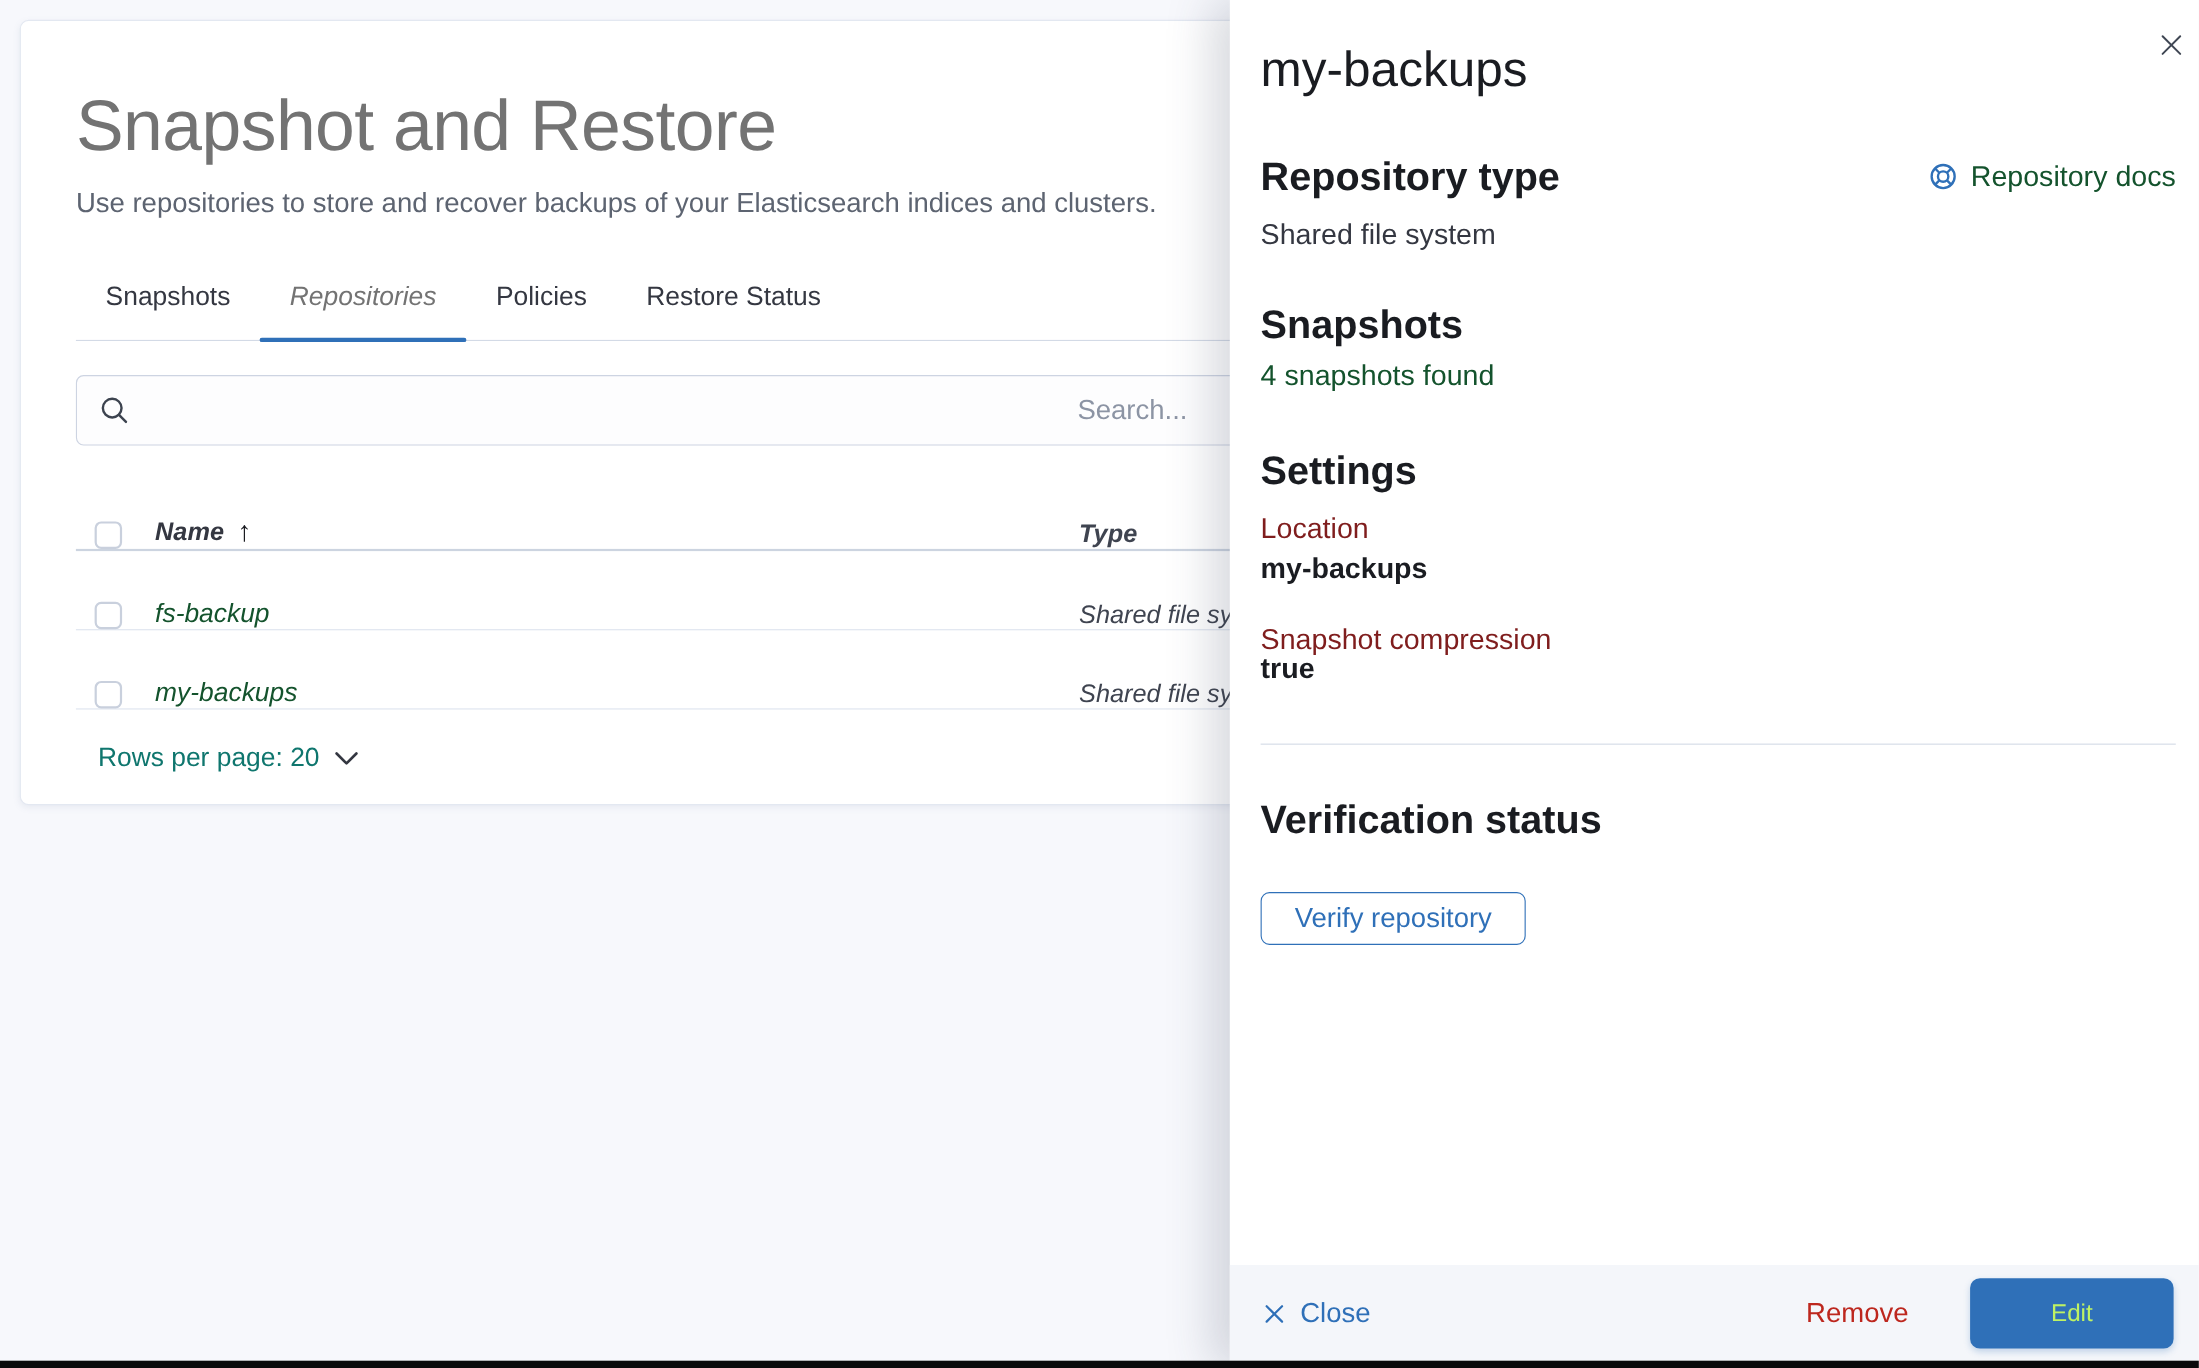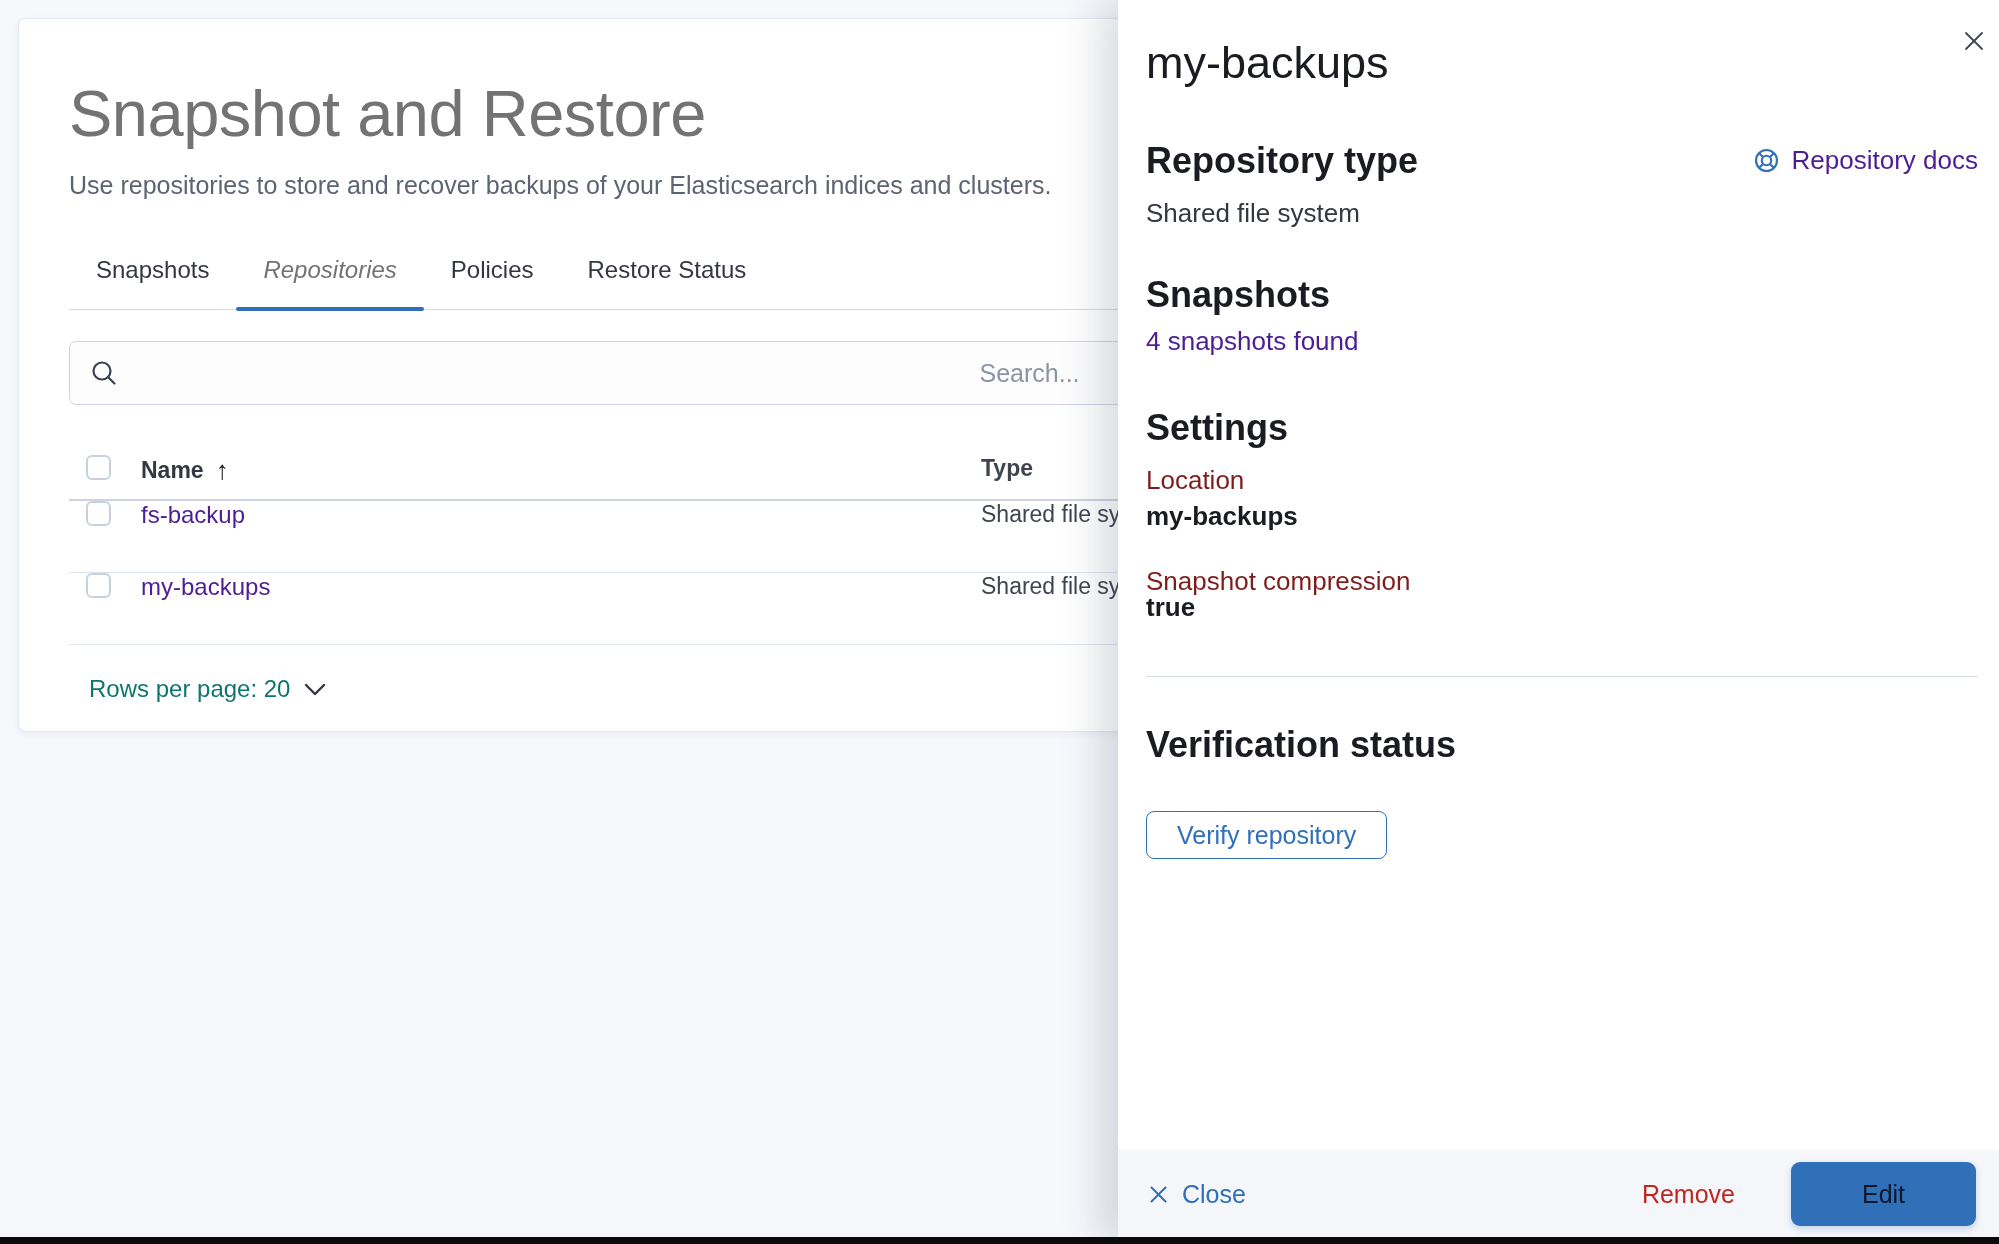--- a/index.html
+++ b/index.html
@@ -41,32 +41,32 @@
     background:#fdfdfe; border:1px solid #cdd4e2; border-radius:7px;
     display:flex; align-items:center; padding:0 20px;
   }
   .search-box svg { flex:0 0 auto; margin-right:18px; }
   .search-input {
     border:none; outline:none; background:transparent; flex:1;
     font-family:inherit; font-size:25px; color:#343741;text-align:center;
   }
   .search-input::placeholder { color:#8c94a4; }
   .table { position:absolute; left:50px; top:436px; right:20px; }
-  .trow { display:flex; align-items:flex-start; }
+  .trow { display:flex; align-items:flex-end;font-style:italic; }
   .thead { height:46px; border-bottom:2px solid #ccd4e0; font-weight:700; font-size:23px; color:#343741; }
   .tbody-row { height:72px; border-bottom:1px solid #dde3ee; font-size:24px; }
   .col-check { width:72px; display:flex; align-items:center; padding-left:17px; }
   .col-name  { width:840px; display:flex; align-items:center; }
   .col-type  { flex:1; overflow:hidden; white-space:nowrap; font-size:23px; color:#3f4450; }
   .checkbox {
     width:25px; height:25px; background:#fff; border:2px solid #c9d0dd;
     border-radius:6px; cursor:pointer;
   }
   .sort-arrow { font-size:26px; font-weight:400; color:#1a1c21; margin-left:12px; }
-  a.link { color:#4c1d95; text-decoration:none; cursor:pointer; }
+  a.link { color:#14532d; text-decoration:none; cursor:pointer; }
   .rows-per-page {
     position:absolute; left:70px; top:656px; display:flex; align-items:center;
     font-size:24px; color:#0f766e; cursor:pointer;
   }
   .rows-per-page svg { margin-left:14px; }
   
   .flyout {
     position:absolute; left:1118px; top:0; width:881px; height:1244px;
     background:#fff; box-shadow:-16px 0 40px rgba(55,65,90,.20);
   }
@@ -90,21 +90,21 @@
   .flyout-footer {
     position:absolute; left:0; right:0; bottom:0; height:94px;
     background:#f4f6fa; display:flex; align-items:center;
     padding:0 23px 6px 31px;
   }
   .footer-close { display:flex; align-items:center; color:#2f70b8; font-size:25px; cursor:pointer; }
   .footer-close svg { margin-right:14px; }
   .footer-remove { margin-left:auto; margin-right:56px; color:#bd271e; font-size:25px; cursor:pointer; }
   .edit-btn {
     min-width:185px; height:64px; background:#2f70b8; border:none;
-    border-radius:9px; color:#0f172a; font-family:inherit; font-size:25px;
+    border-radius:9px; color:#bef264; font-family:inherit; font-size:22px;
     cursor:pointer; box-shadow:0 3px 6px rgba(47,112,184,.25);
   }
   .bottom-bar { position:absolute; left:0; bottom:0; width:100%; height:7px; background:#0a0a0b; z-index:50; }
 </style>
 </head>
 <body>
 
 <div class="card">
 
   <h1 class="page-title">Snapshot and Restore</h1>

